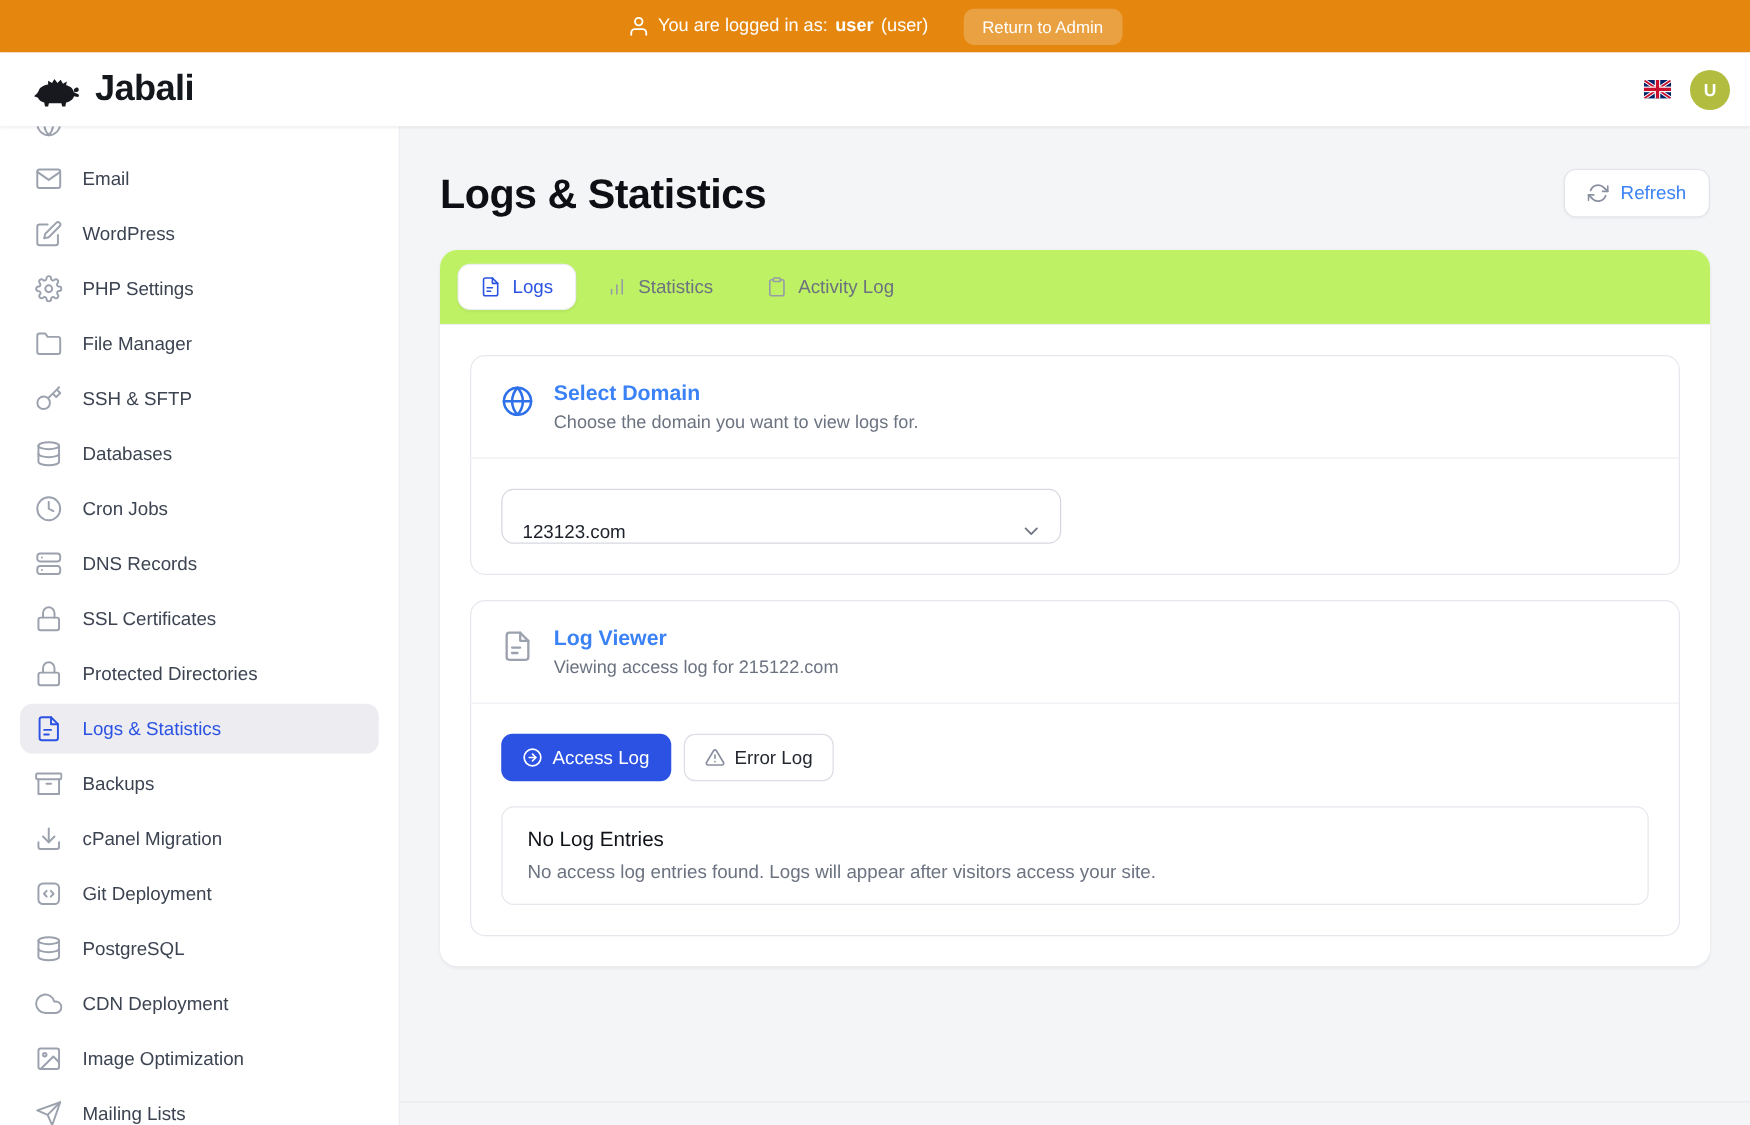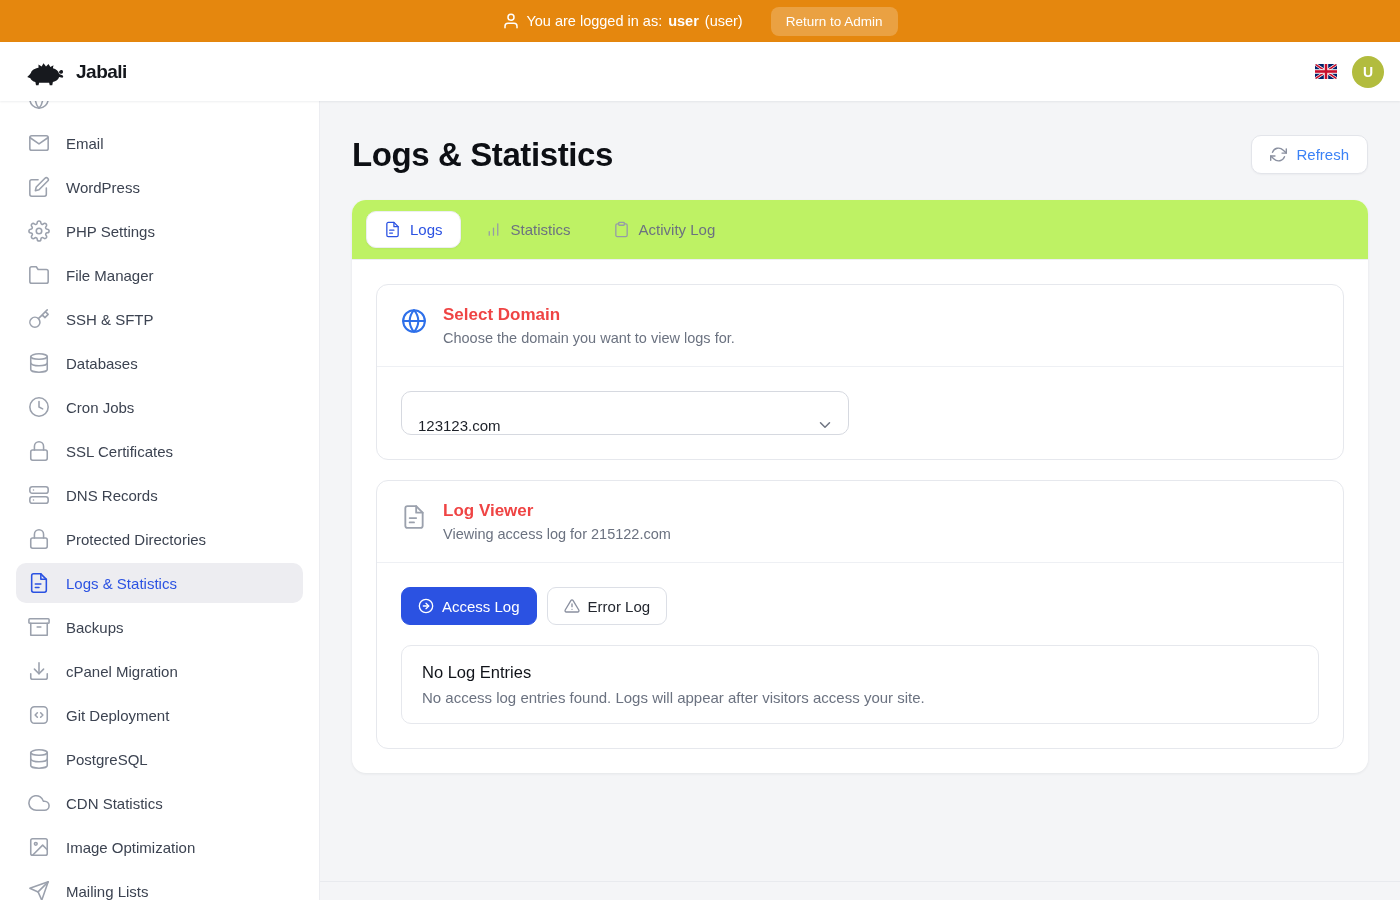--- a/index.html
+++ b/index.html
@@ -24,21 +24,21 @@
     border:none; border-radius:8px; padding:7px 15px; font-size:13.5px;
     font-family:inherit; cursor:pointer;
   }
 
   
   .header {
     height:59px; background:#fff; display:flex; align-items:center;
     padding:0 16px 0 26px; position:relative; z-index:3;
     box-shadow:0 1px 2px rgba(16,24,40,.07);
   }
-  .brand { display:flex; align-items:center; gap:10px; font-size:19px; font-weight:800; color:#14171c; letter-spacing:-.5px; }
+  .brand { display:flex; align-items:center; gap:10px; font-size:29px; font-weight:800; color:#14171c; letter-spacing:-.5px; }
   .brand .logo { color:#17191e; }
   .header-right { margin-left:auto; display:flex; align-items:center; gap:15px; }
   .flag { width:22px; height:15px; border-radius:2px; overflow:hidden; cursor:pointer; }
   .avatar {
     width:32px; height:32px; border-radius:50%; background:var(--avatar,#B2BC3E);
     color:#fff; font-weight:700; font-size:14px;
     display:flex; align-items:center; justify-content:center; cursor:pointer;
   }
 
   
@@ -85,21 +85,21 @@
   .tab .t-icon { width:17px; height:17px; color:#959ba8; }
   .tab.active { background:#fff; border-color:#eceef3; color:var(--accent,#2B52E2); box-shadow:0 1px 2px rgba(16,24,40,.05); }
   .tab.active .t-icon { color:var(--accent,#2B52E2); }
   .card-body { padding:24px; }
 
   .section-card { border:1px solid #e6e8ed; border-radius:12px; background:#fff; }
   .section-card + .section-card { margin-top:20px; }
   .sec-head { display:flex; gap:16px; padding:20px 24px; align-items:flex-start; }
   .sec-icon { width:26px; height:26px; margin-top:3px; flex:none; color:#9ba1ad; }
   .sec-icon.blue { color:var(--globe,#2E70EA); }
-  .sec-title { margin:0 0 5px; font-size:17px; font-weight:700; color:#ef4444; }
+  .sec-title { margin:0 0 5px; font-size:17px; font-weight:700; color:#3b82f6; }
   .sec-desc { margin:0; font-size:14.5px; color:#6b7280; }
   .sec-divider { border-top:1px solid #eef0f4; }
   .sec-body { padding:24px; }
 
   .select {
     width:448px; height:44px; background:#fff; border:1px solid #d6d9e0;
     border-radius:10px; display:flex; align-items:flex-end; justify-content:space-between;
     padding:0 14px 0 16px; font-size:15px; color:#1c2028; cursor:pointer;
   }
   .select .chev { color:#6f7582; }
@@ -237,44 +237,44 @@
           <svg viewBox="0 0 24 24" width="22" height="22" fill="none" stroke="currentColor" stroke-width="1.7" stroke-linecap="round" stroke-linejoin="round">
             <circle cx="12" cy="12" r="10"></circle>
             <polyline points="12 6 12 12 16 14"></polyline>
           </svg>
         </span>
         <span>Cron Jobs</span>
       </div>
       <div class="side-item">
         <span class="s-icon">
           <svg viewBox="0 0 24 24" width="22" height="22" fill="none" stroke="currentColor" stroke-width="1.7" stroke-linecap="round" stroke-linejoin="round">
-            <rect x="3" y="11" width="18" height="11" rx="2"></rect>
-            <path d="M7 11V7a5 5 0 0 1 10 0v4"></path>
-          </svg>
-        </span>
-        <span>SSL Certificates</span>
-      </div>
-      <div class="side-item">
-        <span class="s-icon">
-          <svg viewBox="0 0 24 24" width="22" height="22" fill="none" stroke="currentColor" stroke-width="1.7" stroke-linecap="round" stroke-linejoin="round">
             <rect x="2" y="3" width="20" height="7" rx="2.5"></rect>
             <rect x="2" y="14" width="20" height="7" rx="2.5"></rect>
             <line x1="6" y1="6.5" x2="6.01" y2="6.5"></line>
             <line x1="6" y1="17.5" x2="6.01" y2="17.5"></line>
           </svg>
         </span>
         <span>DNS Records</span>
       </div>
       <div class="side-item">
         <span class="s-icon">
           <svg viewBox="0 0 24 24" width="22" height="22" fill="none" stroke="currentColor" stroke-width="1.7" stroke-linecap="round" stroke-linejoin="round">
             <rect x="3" y="11" width="18" height="11" rx="2"></rect>
             <path d="M7 11V7a5 5 0 0 1 10 0v4"></path>
           </svg>
         </span>
+        <span>SSL Certificates</span>
+      </div>
+      <div class="side-item">
+        <span class="s-icon">
+          <svg viewBox="0 0 24 24" width="22" height="22" fill="none" stroke="currentColor" stroke-width="1.7" stroke-linecap="round" stroke-linejoin="round">
+            <rect x="3" y="11" width="18" height="11" rx="2"></rect>
+            <path d="M7 11V7a5 5 0 0 1 10 0v4"></path>
+          </svg>
+        </span>
         <span>Protected Directories</span>
       </div>
       <div class="side-item active">
         <span class="s-icon">
           <svg viewBox="0 0 24 24" width="22" height="22" fill="none" stroke="currentColor" stroke-width="1.7" stroke-linecap="round" stroke-linejoin="round">
             <path d="M14 2H6a2 2 0 0 0-2 2v16a2 2 0 0 0 2 2h12a2 2 0 0 0 2-2V8z"></path>
             <polyline points="14 2 14 8 20 8"></polyline>
             <line x1="14" y1="13" x2="8" y2="13"></line>
             <line x1="12" y1="17" x2="8" y2="17"></line>
           </svg>
@@ -320,21 +320,21 @@
           </svg>
         </span>
         <span>PostgreSQL</span>
       </div>
       <div class="side-item">
         <span class="s-icon">
           <svg viewBox="0 0 24 24" width="22" height="22" fill="none" stroke="currentColor" stroke-width="1.7" stroke-linecap="round" stroke-linejoin="round">
             <path d="M18 10h-1.26A8 8 0 1 0 9 20h9a5 5 0 0 0 0-10z"></path>
           </svg>
         </span>
-        <span>CDN Statistics</span>
+        <span>CDN Deployment</span>
       </div>
       <div class="side-item">
         <span class="s-icon">
           <svg viewBox="0 0 24 24" width="22" height="22" fill="none" stroke="currentColor" stroke-width="1.7" stroke-linecap="round" stroke-linejoin="round">
             <rect x="3" y="3" width="18" height="18" rx="2"></rect>
             <circle cx="8.5" cy="8.5" r="1.5"></circle>
             <polyline points="21 15 16 10 5 21"></polyline>
           </svg>
         </span>
         <span>Image Optimization</span>

